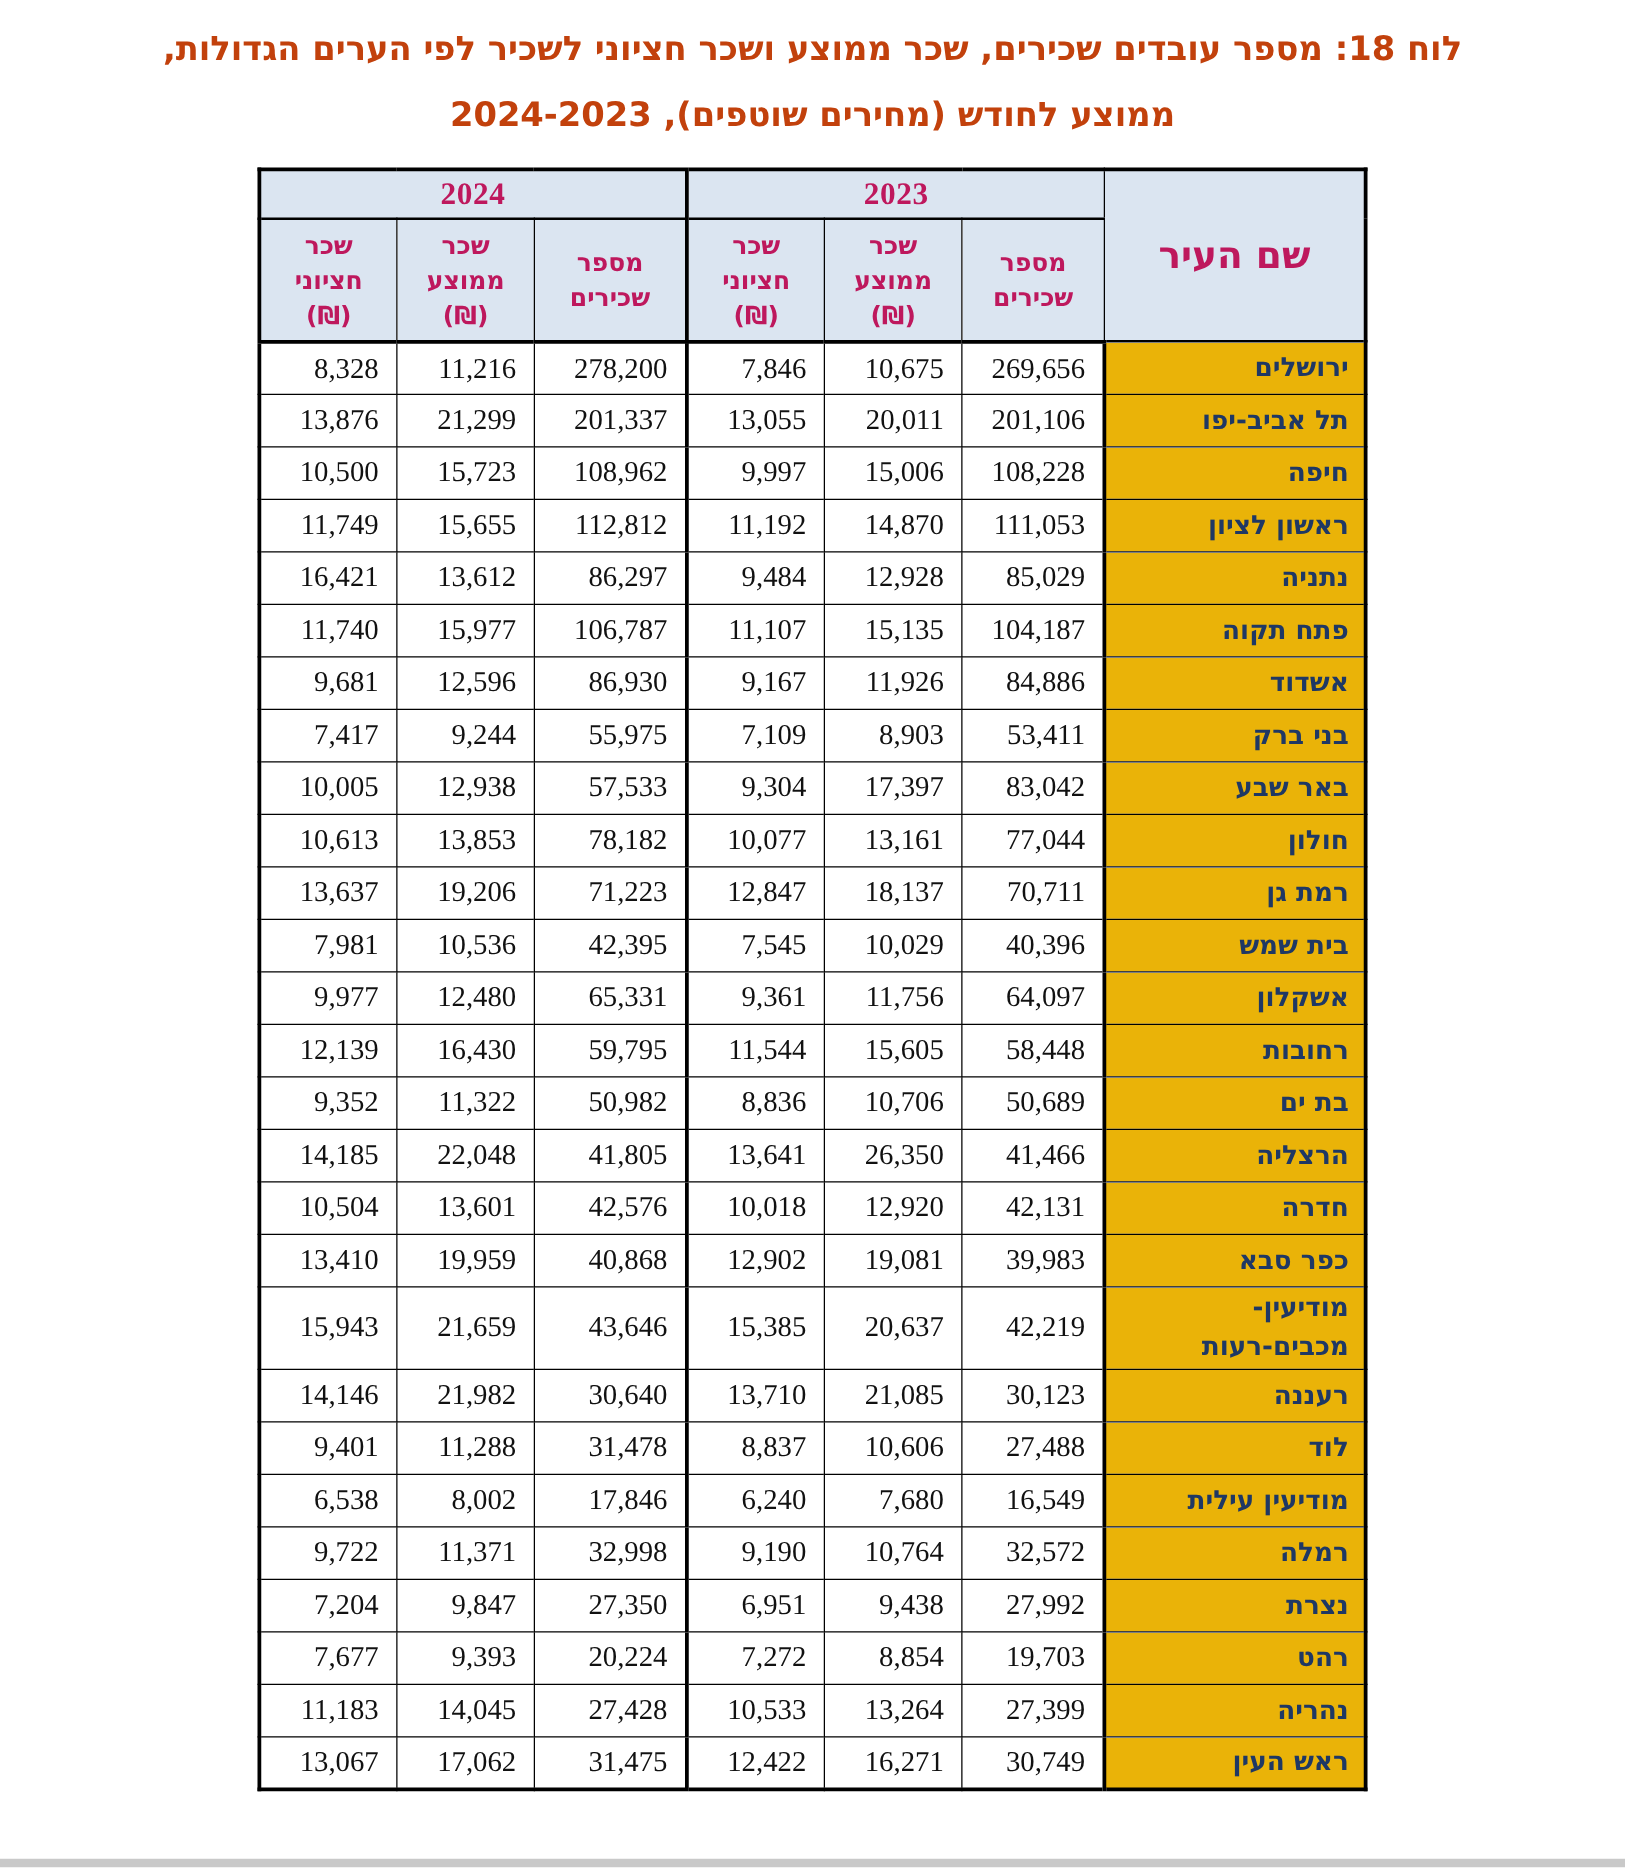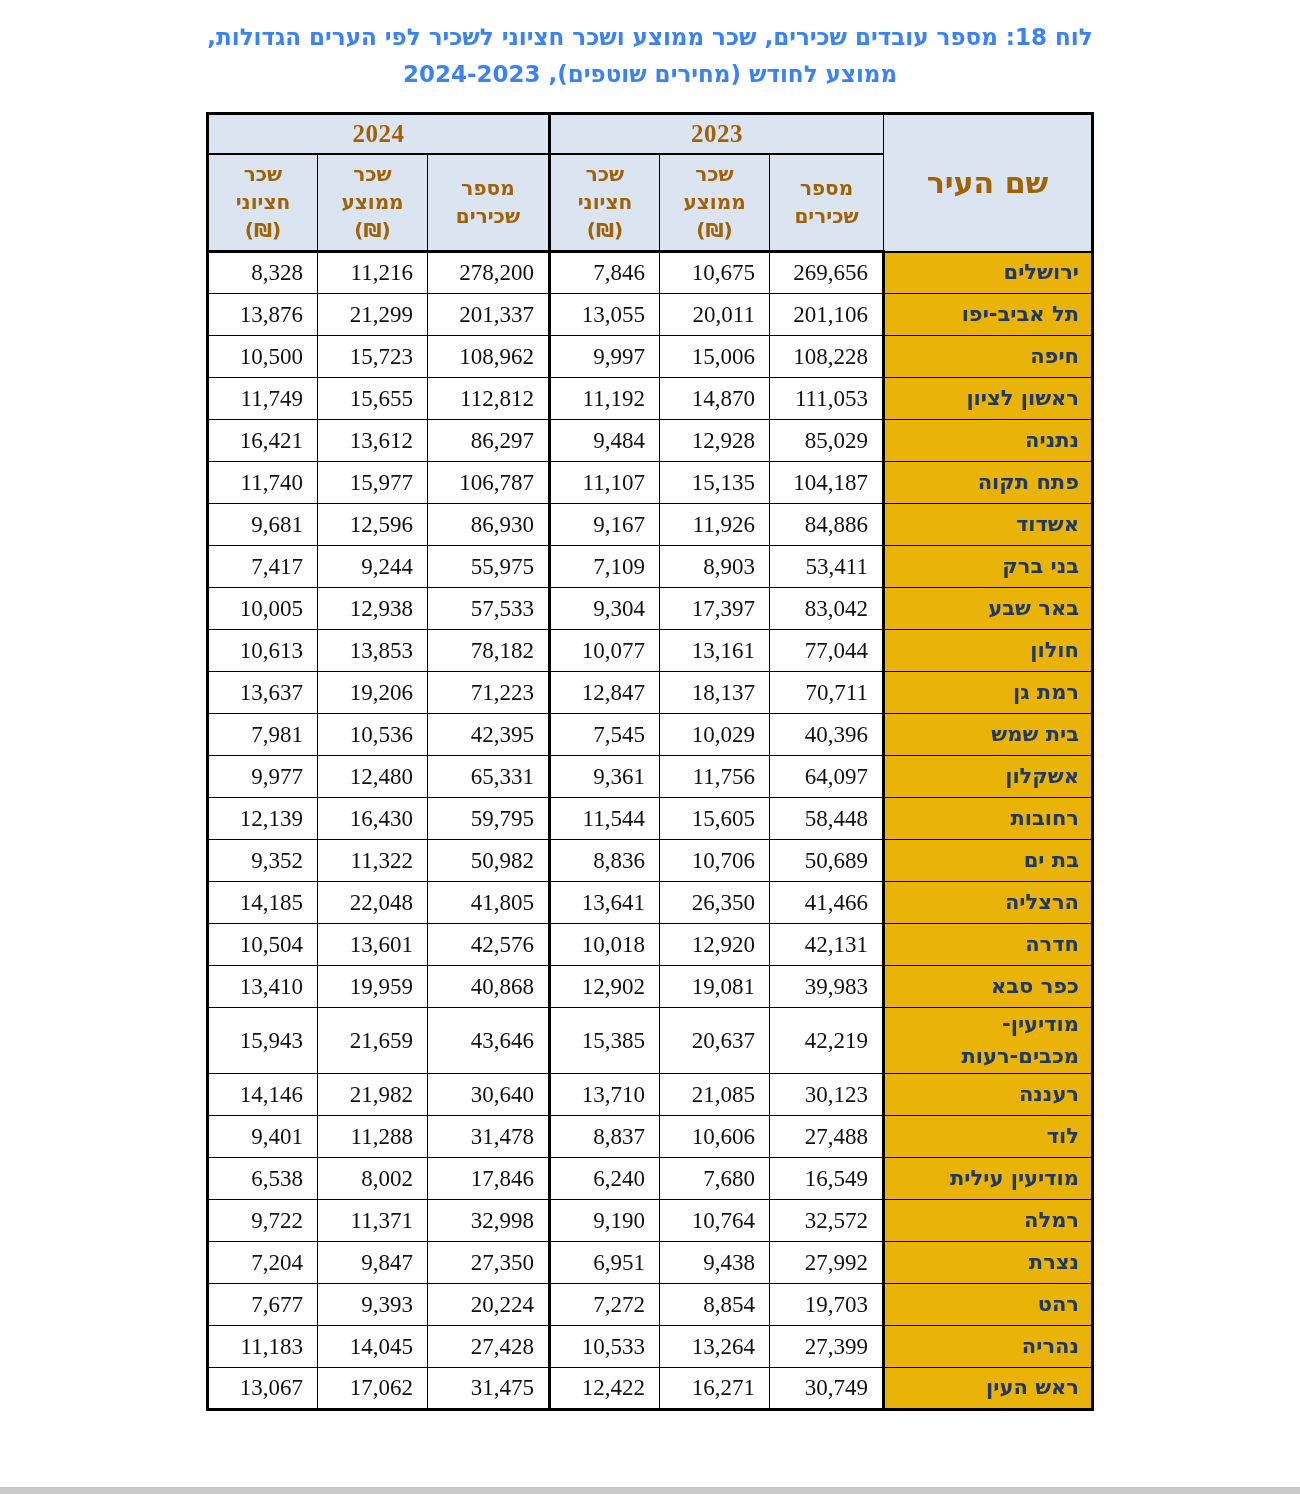--- a/index.html
+++ b/index.html
@@ -12,42 +12,42 @@
     overflow: hidden;
   }
   .title-block {
     direction: rtl;
     text-align: center;
     padding-top: 24px;
   }
   .title-line {
     font-family: "DejaVu Sans", sans-serif;
     font-weight: bold;
-    font-size: 23px;
-    color: #3b82f6;
+    font-size: 27px;
+    color: #c2410c;
     line-height: 1.2;
   }
-  .title-line.second { margin-top: 9px; }
+  .title-line.second { margin-top: 21px; }
 
   table.wage-table {
     direction: rtl;
     border-collapse: collapse;
     table-layout: fixed;
     width: 885px;
     margin: 24px auto 0 auto;
     border: 3px solid #000000;
   }
   .wage-table th, .wage-table td {
     border: 1px solid #000000;
     box-sizing: border-box;
     overflow: hidden;
   }
   .wage-table th {
     background: #dbe5f1;
-    color: #a16207;
+    color: #be185d;
     font-weight: bold;
     text-align: center;
     vertical-align: middle;
   }
   tr.year-row th { height: 40px; border-bottom: 2px solid #000; }
   tr.year-row th.year-cell {
     font-family: "Liberation Serif", "DejaVu Serif", serif;
     font-size: 25px;
     letter-spacing: 0.5px;
   }

